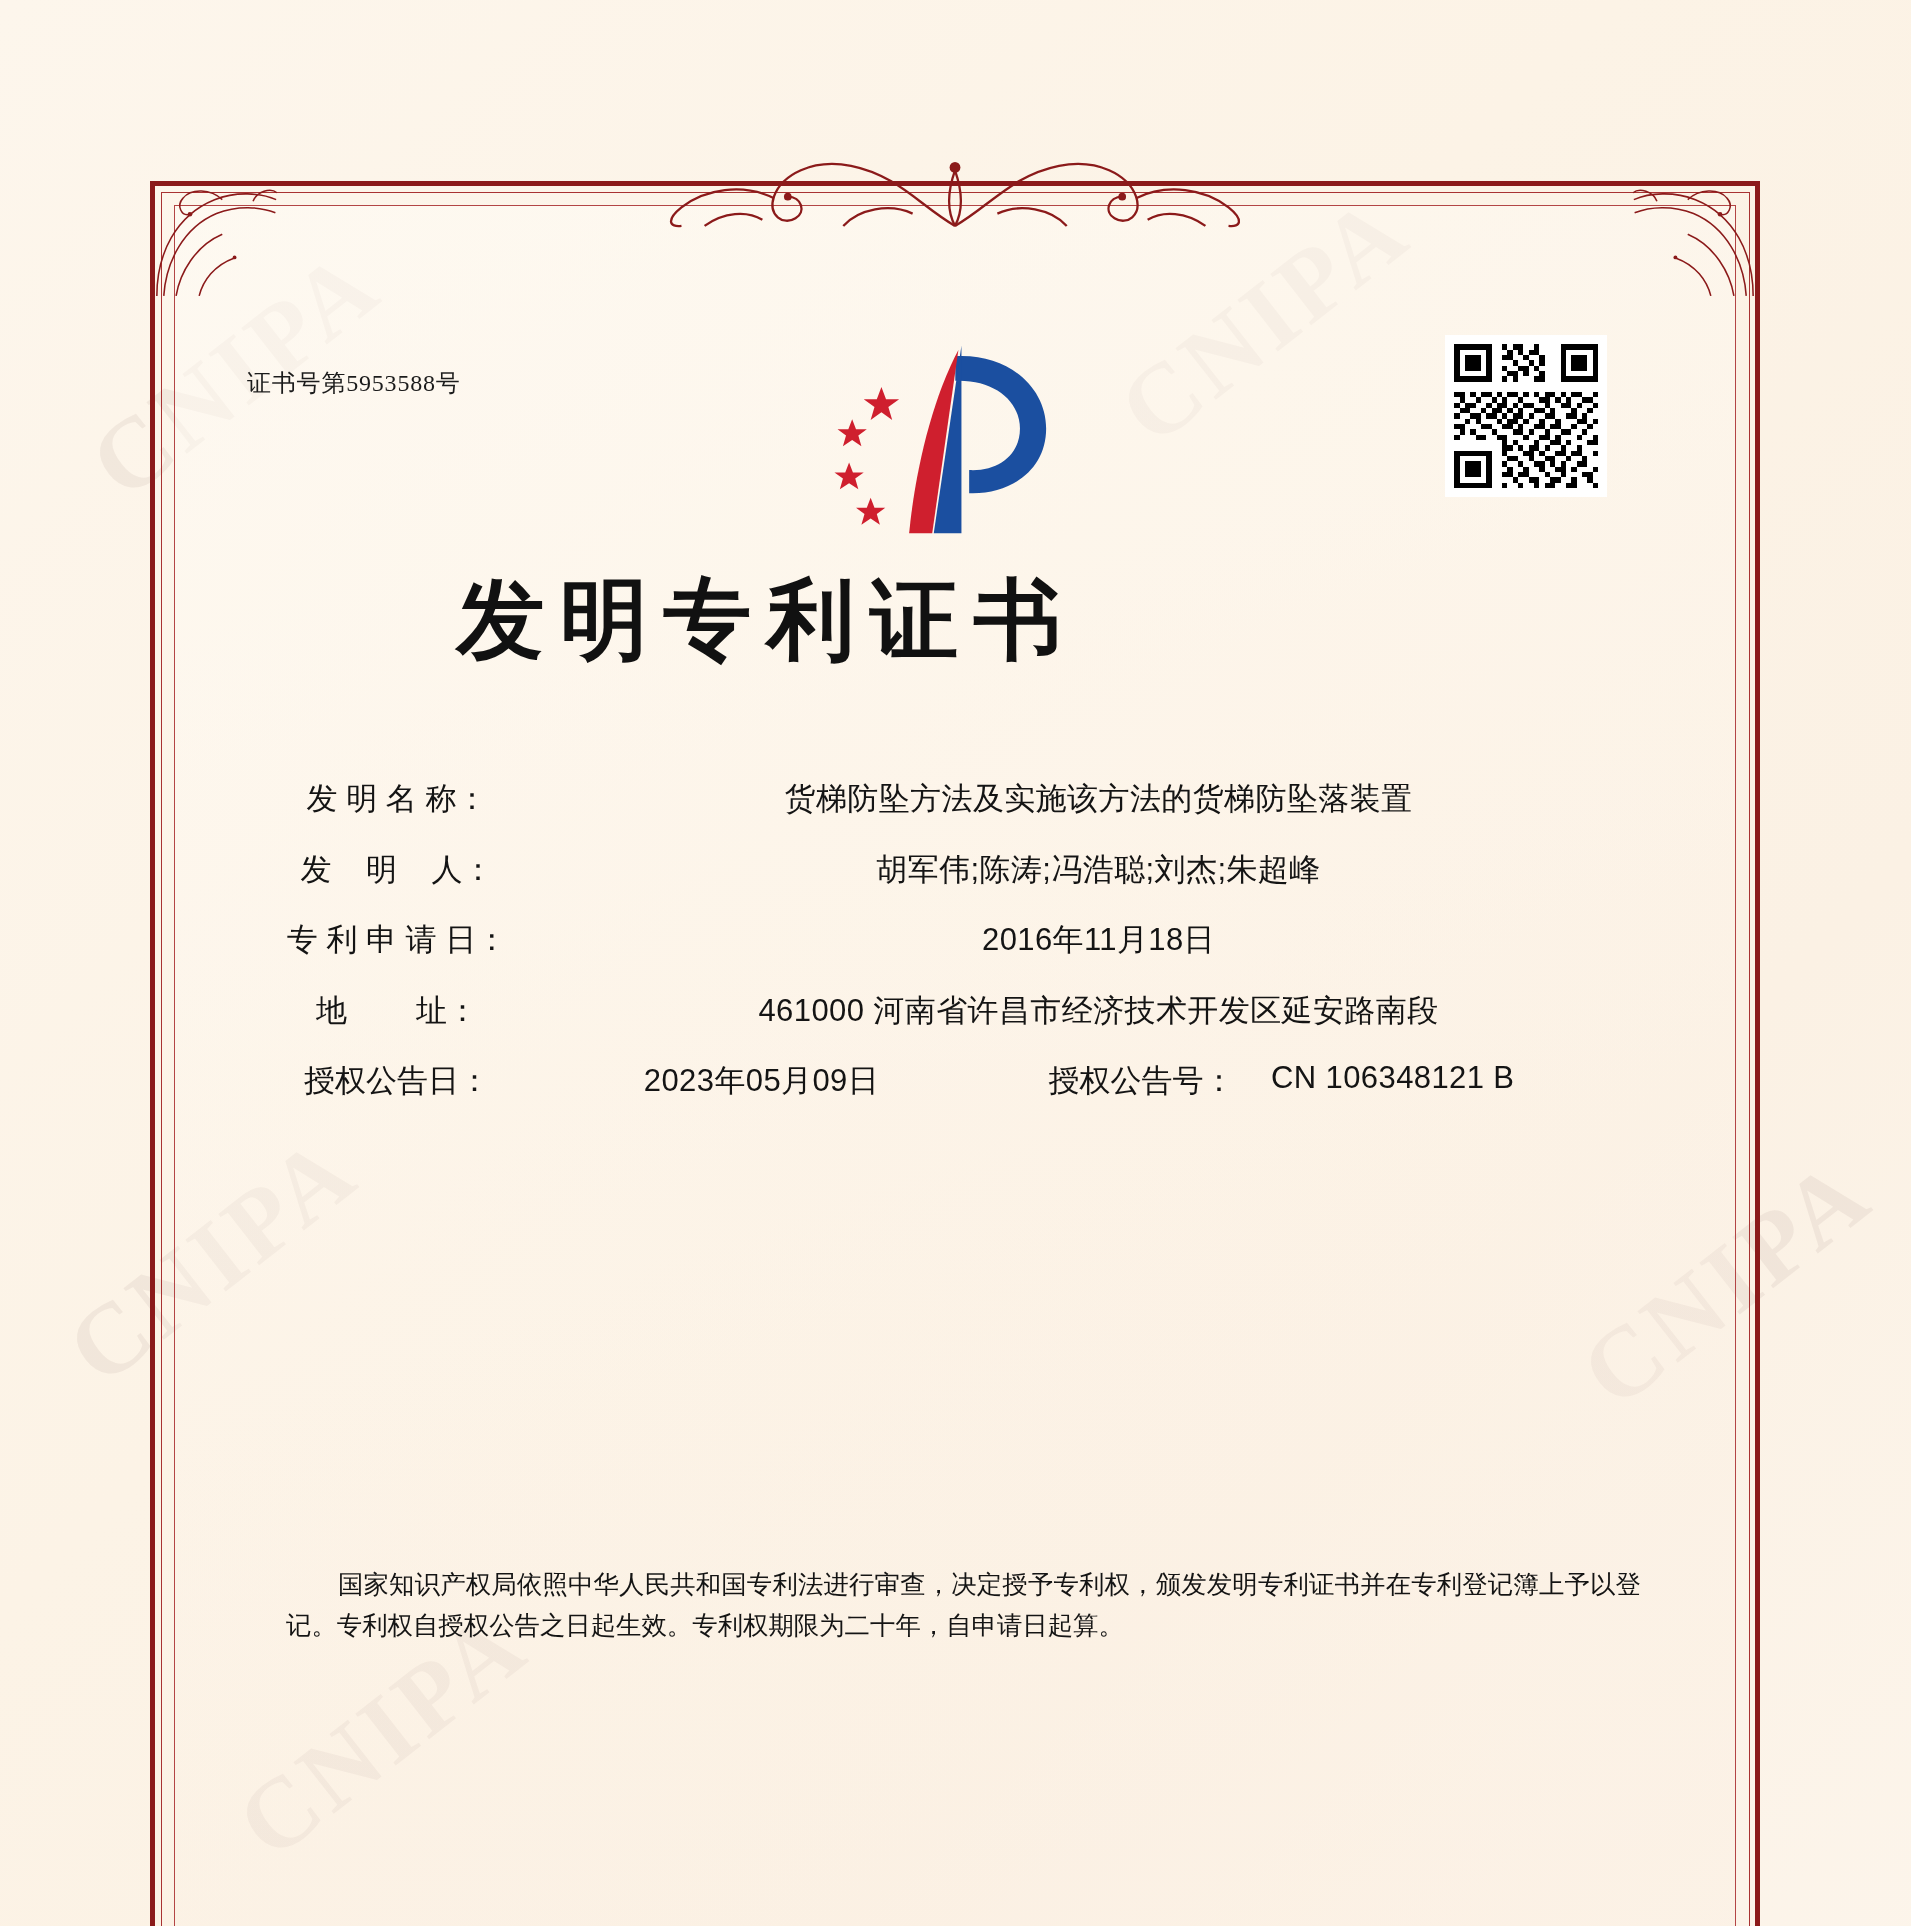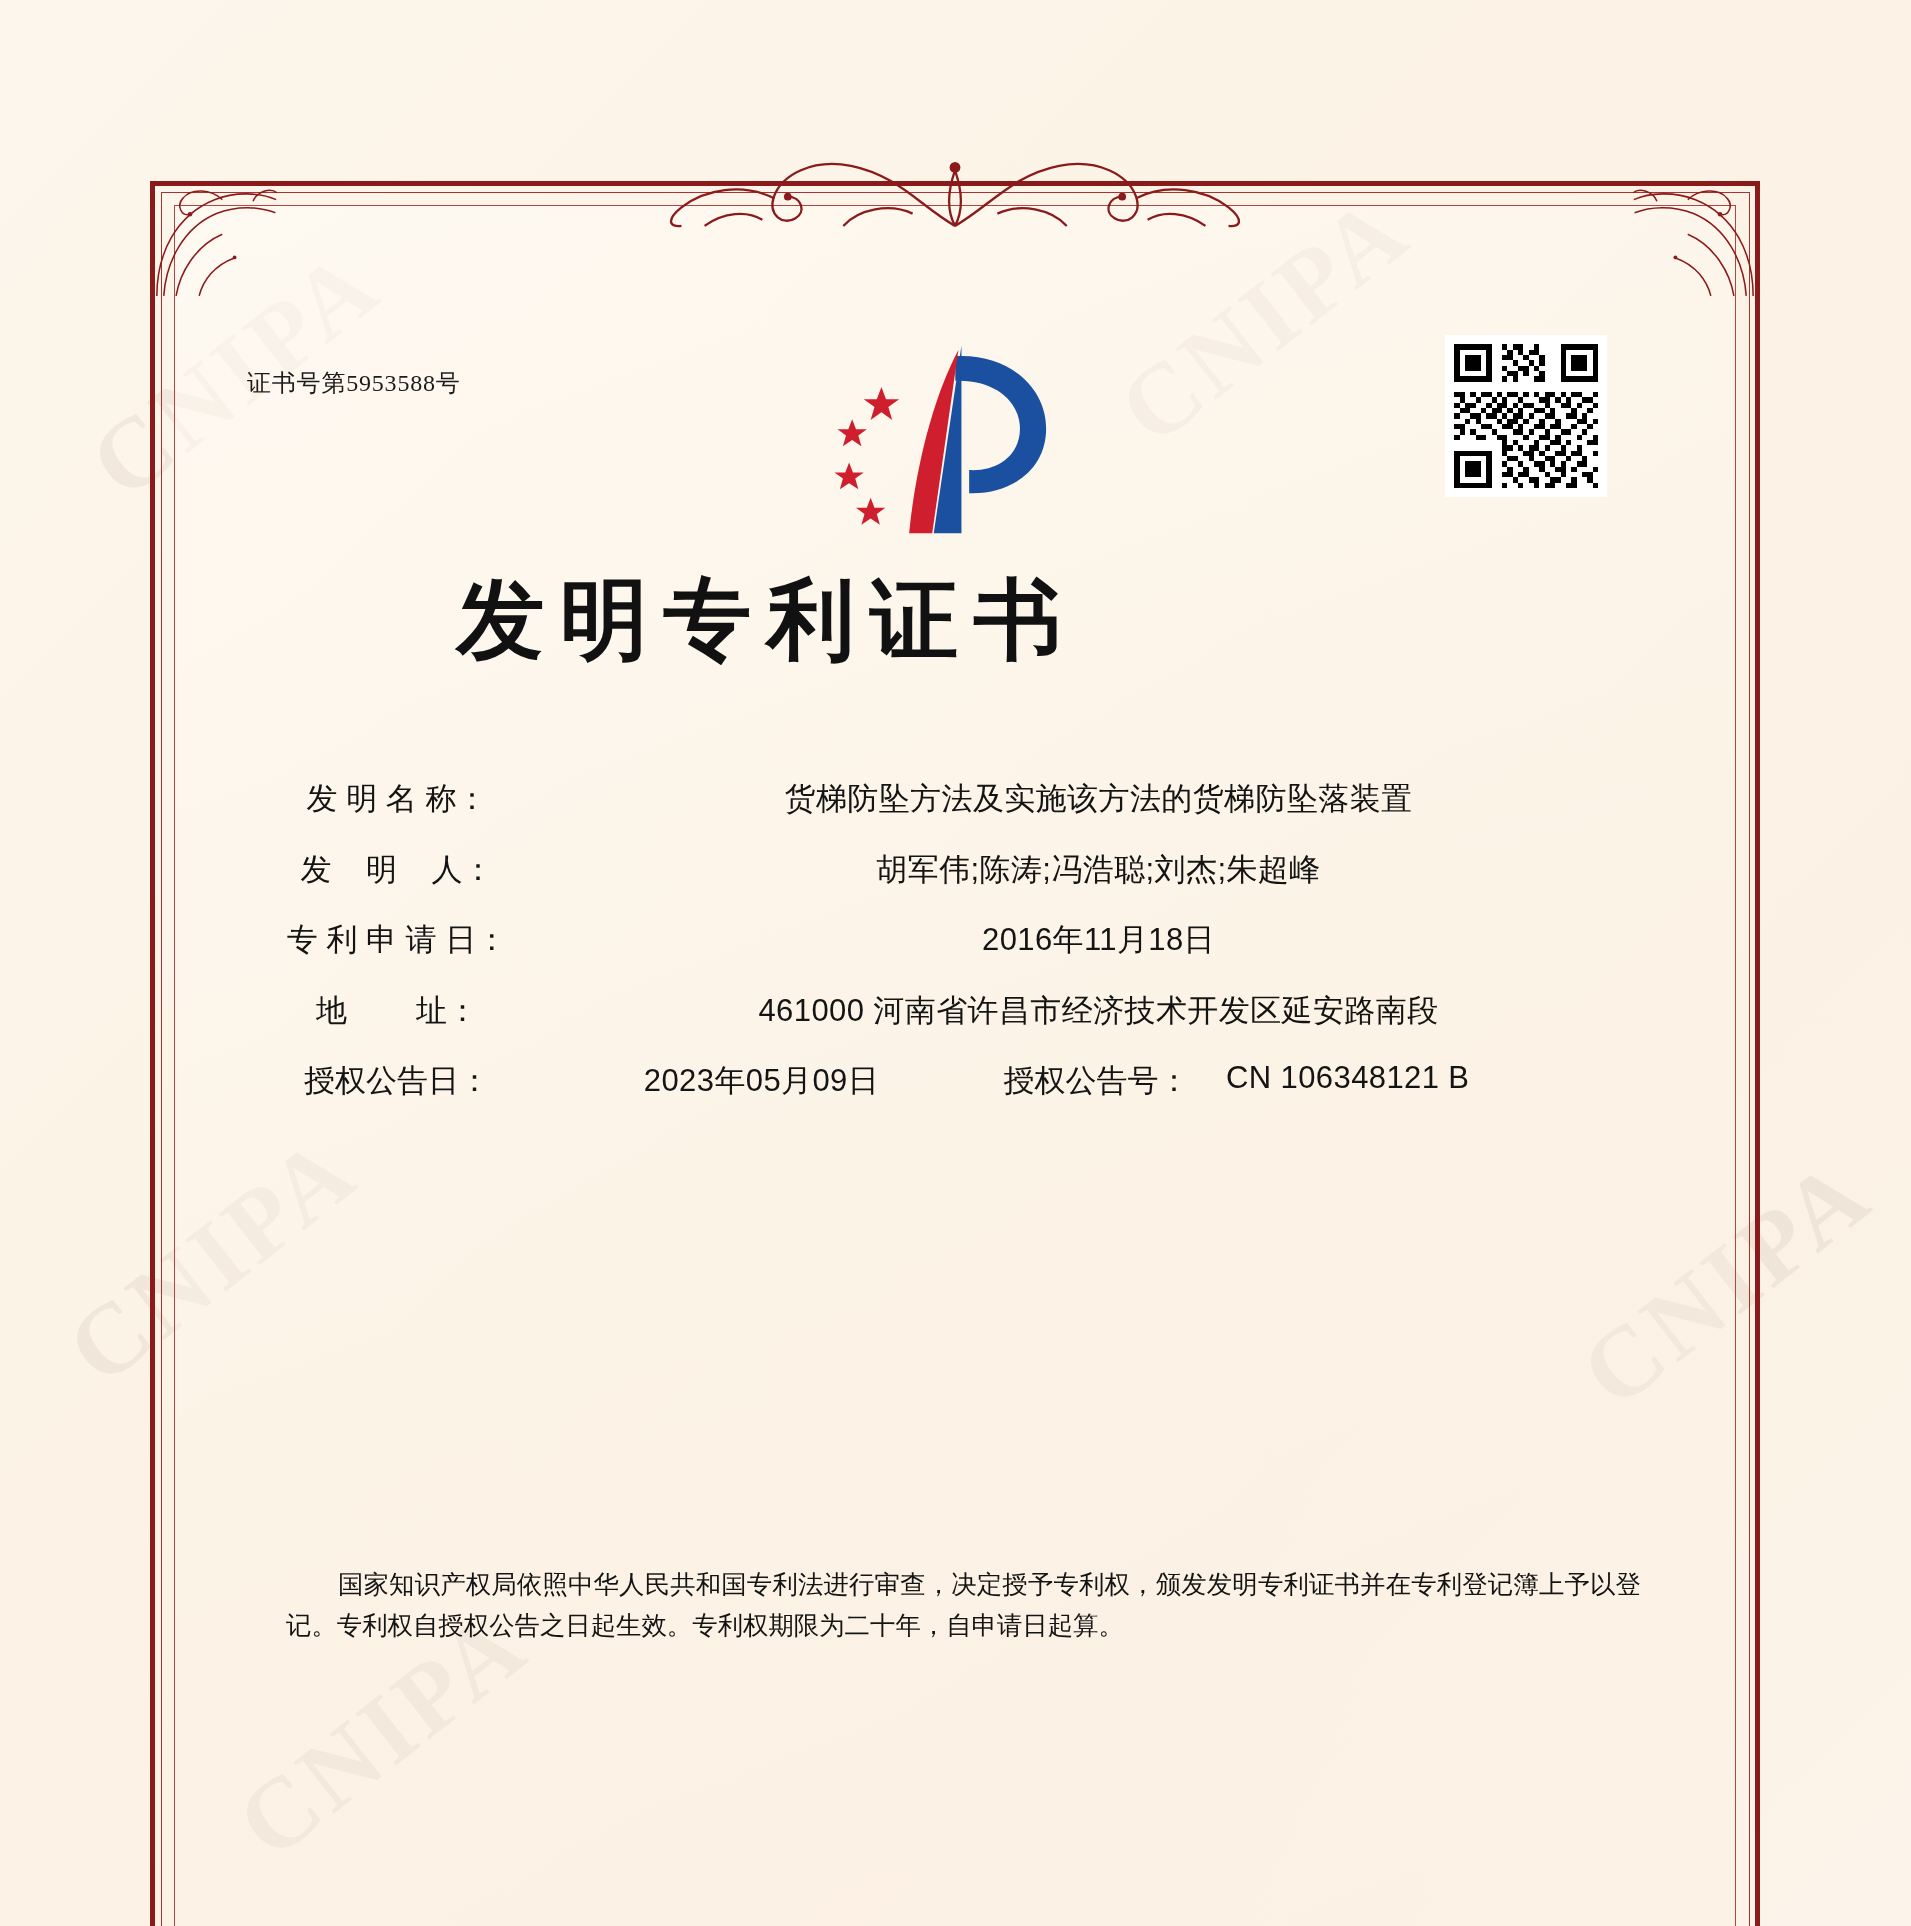--- a/index.html
+++ b/index.html
@@ -150,21 +150,21 @@
     width: 254px;
     flex: 0 0 254px;
     letter-spacing: 0px;
     white-space: pre;
   }
   .field-value {
     flex: 1 1 auto;
     letter-spacing: 0.4px;
     margin-left: 16px;
   }
-  .row-split { display: flex; align-items: baseline; }
+  .row-split { display: flex; align-items: baseline; gap: 45px; }
   .split-left { width: 713px; flex: 0 0 713px; display: flex; }
   .split-right { display: flex; }
   .split-right .field-label { width: 227px; flex: 0 0 227px; }
 
   
   .paragraphs {
     position: absolute;
     left: 270px;
     top: 1564px;
     width: 1371px;

